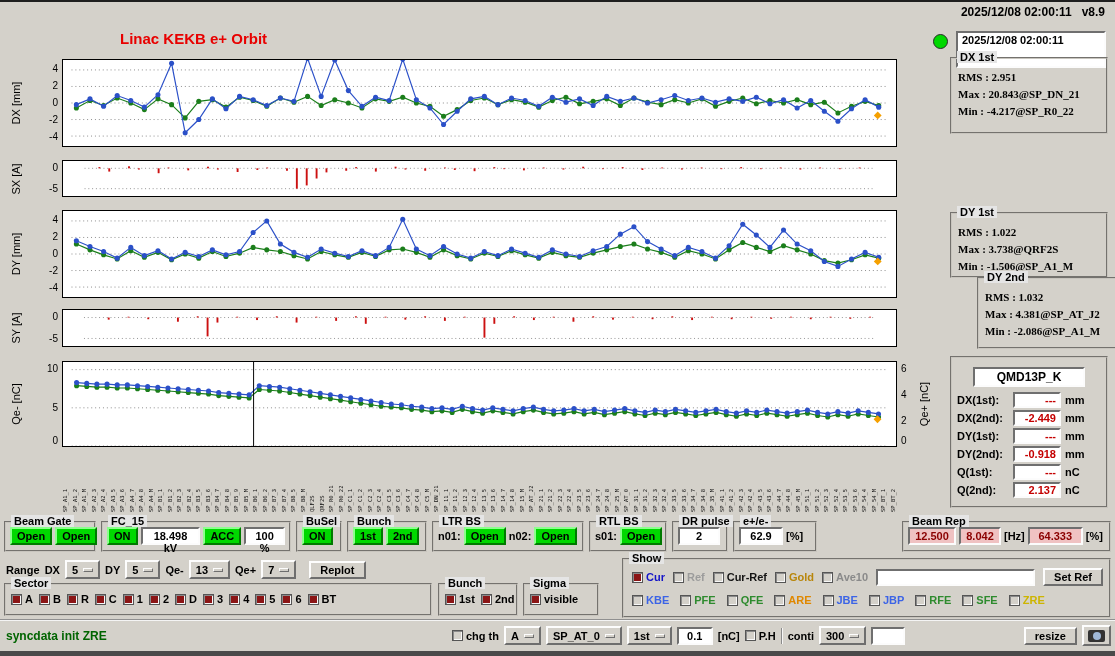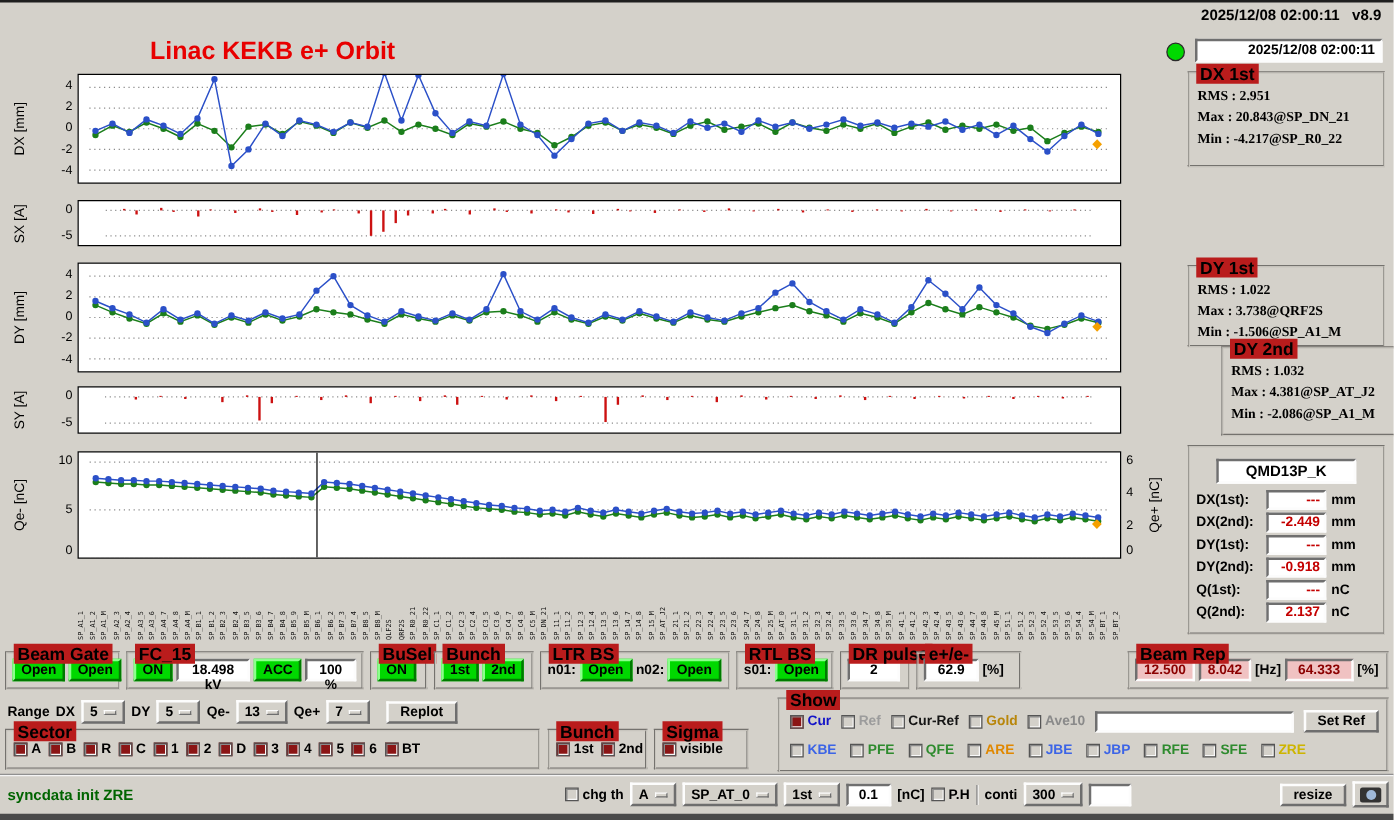--- a/index.html
+++ b/index.html
@@ -1,40 +1,40 @@
 <!DOCTYPE html>
 <html><head>
 <meta charset="utf-8">
 <style>
   html,body{margin:0;padding:0;background:#ffffff;}
   .app{position:relative;width:1115px;height:656px;background:#d4d1ca;font-family:"Liberation Sans",sans-serif;font-size:12px;color:#000;overflow:hidden;}
   .app *{box-sizing:border-box;}
   .top-edge{position:absolute;top:0;left:0;right:0;height:2px;background:#1e1e1e;}
   .bottom-edge{position:absolute;bottom:0;left:0;right:0;height:5px;background:#4a4a4a;}
   .hdr{position:absolute;top:5px;right:10px;font-weight:bold;font-size:12px;white-space:pre;}
-  .title{position:absolute;top:30px;left:120px;color:#e80000;font-weight:bold;font-size:20px;}
+  .title{position:absolute;top:30px;left:120px;color:#e80000;font-weight:bold;font-size:15px;}
   .led{position:absolute;top:34px;left:933px;width:15px;height:15px;border-radius:50%;background:#00d800;border:1px solid #2a2a2a;}
   .entry{background:#fff;border:2px solid;border-color:#6f6f6f #fcfcfc #fcfcfc #6f6f6f;padding:1px 4px;display:inline-block;}
-  .clockbox{position:absolute;top:31px;left:956px;width:150px;height:19px;font-size:11px;font-weight:bold;text-align:right;}
+  .clockbox{position:absolute;top:31px;left:956px;width:150px;height:37px;font-size:11px;font-weight:bold;text-align:left;}
 
   
   .chart-row{position:absolute;left:0;width:945px;}
   .plot{position:absolute;left:62px;top:0;width:835px;height:100%;}
   .plot svg{display:block;background:#fff;border:1px solid #000;}
   .ylab{position:absolute;top:50%;left:16px;transform:translate(-50%,-50%) rotate(-90deg);font-size:11px;white-space:nowrap;}
   .ylab-r{position:absolute;top:50%;left:924px;transform:translate(-50%,-50%) rotate(-90deg);font-size:11px;white-space:nowrap;}
   .ticklab{position:absolute;width:26px;text-align:right;font-size:10px;}
   .ticklab-r{position:absolute;width:22px;text-align:left;font-size:10px;}
 
   .bpm-strip{position:absolute;top:450px;left:62px;width:835px;height:62px;display:flex;justify-content:space-between;overflow:hidden;}
   .bpm{writing-mode:vertical-rl;transform:rotate(180deg);font-size:5.5px;line-height:1.3;font-family:"DejaVu Sans Mono",monospace;color:#111;white-space:nowrap;}
 
   
   .group{position:absolute;border:2px groove #c8c5be;padding:10px 5px 0 6px;}
-  .group-label{position:absolute;top:-8px;left:5px;background:#b91c1c;padding:0 3px;font-weight:bold;font-size:14px;white-space:nowrap;}
+  .group-label{position:absolute;top:-8px;left:5px;background:#e5e5e5;padding:0 3px;font-weight:bold;font-size:11px;white-space:nowrap;}
   .stat-line{font-size:11px;font-weight:bold;line-height:17px;white-space:nowrap;font-family:Liberation Serif, serif;}
 
   .qmd{position:absolute;left:950px;top:356px;width:158px;height:152px;border:2px groove #c8c5be;padding:8px 5px;}
   .qmd-title{display:block;margin:1px auto 5px;width:112px;text-align:center;font-weight:bold;font-size:12px;}
   .qmd-row{display:flex;align-items:center;gap:4px;margin:2px 0;font-size:11px;font-weight:bold;}
   .qmd-label{width:52px;}
   .qmd-val{width:48px;text-align:right;font-size:11px;color:#c40000;padding:0 3px;}
   .qmd-unit{width:20px;}
 
   

